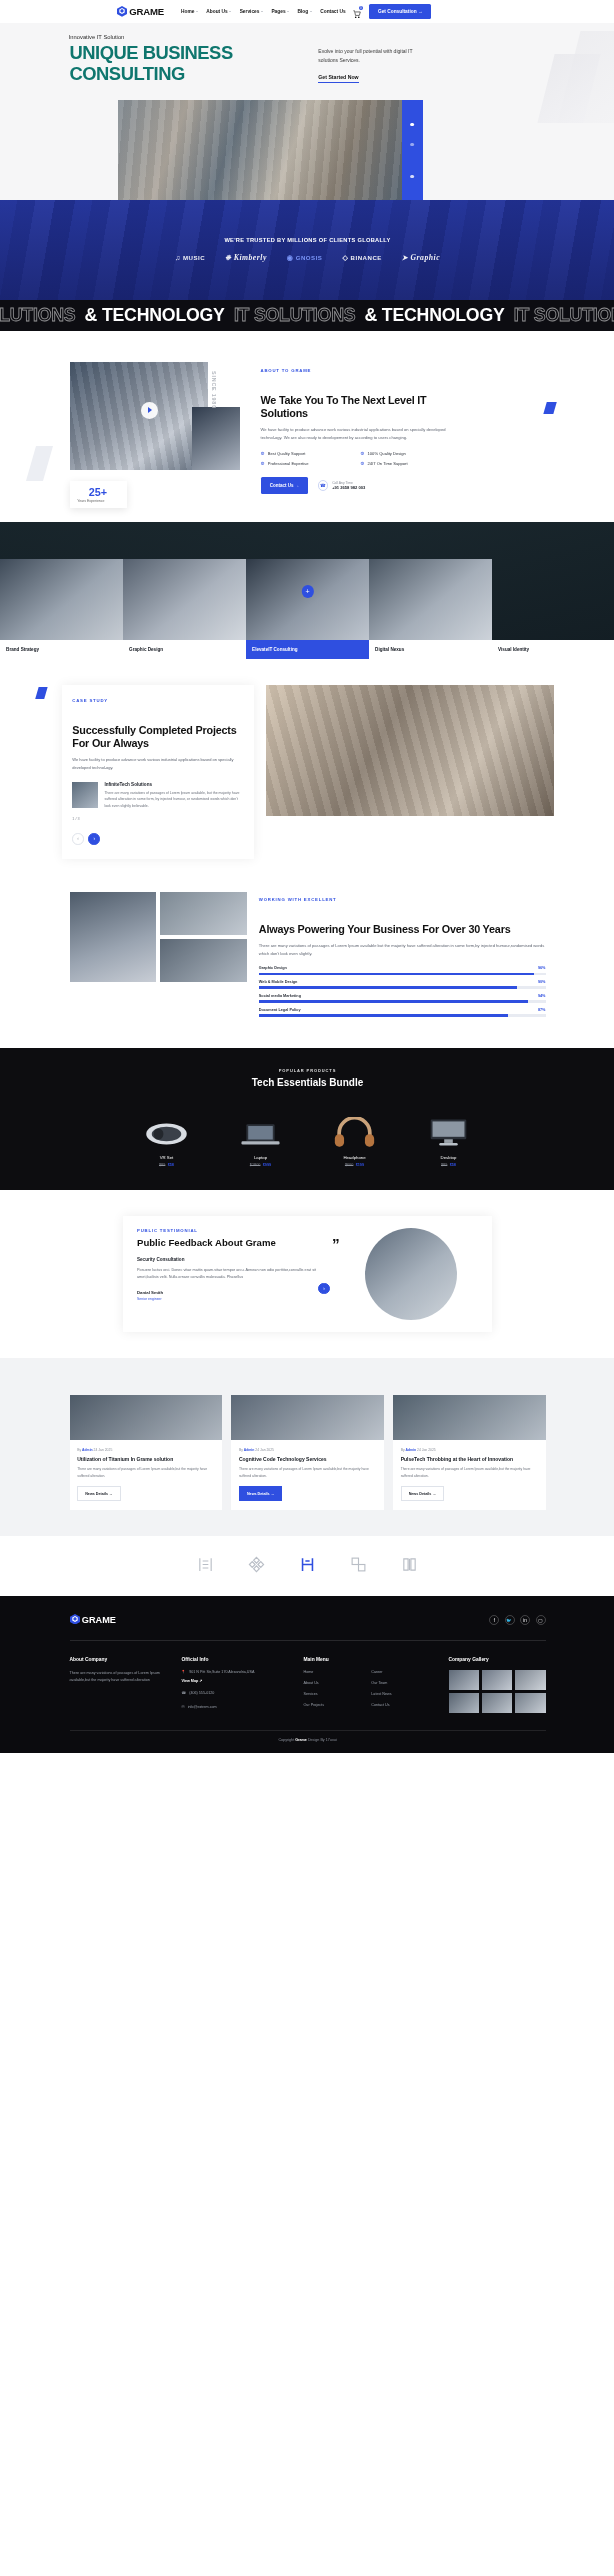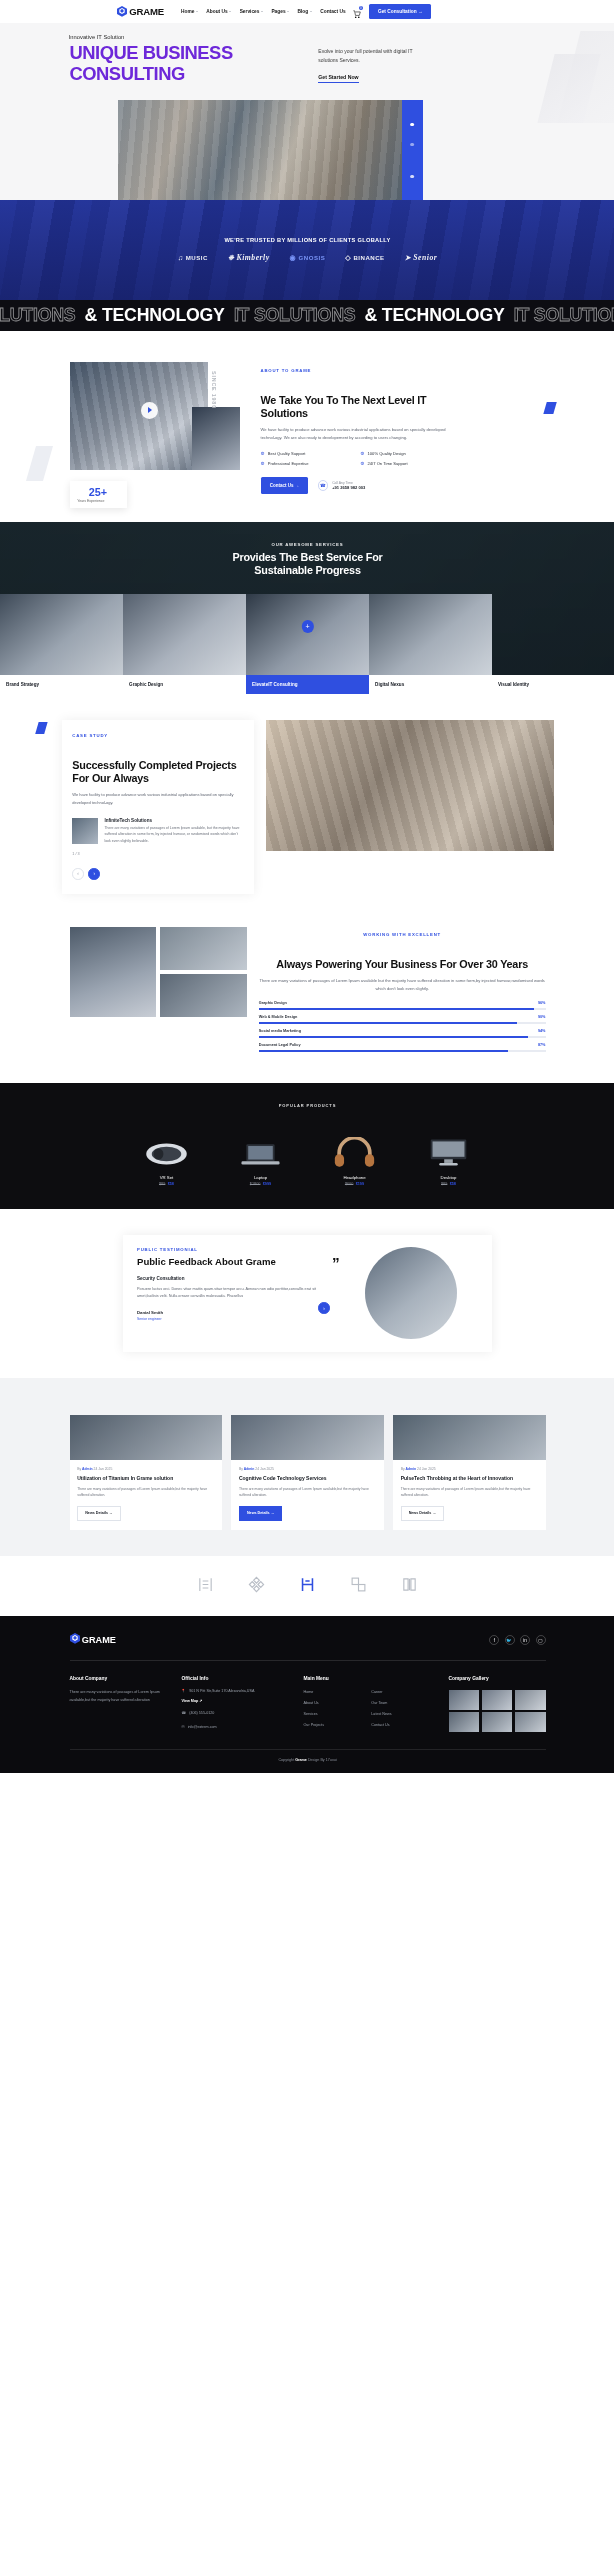--- a/index.html
+++ b/index.html
@@ -30,21 +30,21 @@
     margin-left:8.5px; background:#2f4fe0; color:#fff; font-size:4.8px; font-weight:bold;
     padding:5.4px 8.5px; border-radius:1.5px; cursor:pointer; white-space:nowrap;
   }
 
   
   .hero { background:#f6f6f7; position:relative; padding-top:10.8px; overflow:hidden; }
   .hero-inner { width:476px; margin:0 auto; position:relative; }
   .hero-eyebrow { font-size:5.8px; color:#2b2b2b; margin-left:-0.8px; }
   .hero-row { display:flex; align-items:flex-start; margin-top:3.1px; }
   .hero-title {
-    font-size:18.4px; font-weight:bold; line-height:1.12; letter-spacing:-0.5px; color:#6d28d9;
+    font-size:18.4px; font-weight:bold; line-height:1.12; letter-spacing:-0.5px; color:#0f766e;
     width:238px; text-transform:uppercase;
   }
   .hero-right { padding-top:4.6px; padding-left:10.8px; }
   .hero-sub { font-size:5px; line-height:1.75; color:#3a3a3a; width:100px; }
   .hero-link { margin-top:9.2px; font-size:5.2px; font-weight:bold; color:#111; border-bottom:1.2px solid #2f4fe0; display:inline-block; padding-bottom:1.5px; cursor:pointer; }
   .hero-shape { position:absolute; right:-23px; top:7.7px; width:69px; height:92px; background:linear-gradient(135deg,#ececef,#f3f3f5); transform:skewX(-14deg); opacity:.85; }
   .hero-shape2 { position:absolute; right:23px; top:31px; width:46px; height:69px; background:linear-gradient(135deg,#e8e8ec,#f1f1f4); transform:skewX(-14deg); opacity:.8; }
   .hero-img-wrap { width:476px; margin:15.4px auto 0; display:flex; position:relative; }
   .hero-img {
     width:284px; height:100px; background:
@@ -136,21 +136,21 @@
   .case-mini-t { font-size:4.6px; font-weight:bold; color:#1b1f27; }
   .case-mini-p { font-size:3.5px; line-height:1.85; color:#6b707b; margin-top:2.3px; }
   .case-arrows { display:flex; gap:4.6px; margin-top:12.3px; }
   .arr { width:11.5px;height:11.5px;border-radius:50%;border:0.8px solid #dfe3ea; display:flex;align-items:center;justify-content:center; font-size:4.6px; color:#9aa0aa; cursor:pointer;}
   .arr.on { background:#2f4fe0; border-color:#2f4fe0; color:#fff; }
   .case-photo { flex:1; height:131px; background:linear-gradient(120deg,#d6c7b4,#8b7f72 40%,#c9bdae 70%,#6f6357); position:relative;}
   .case-photo::after{content:"";position:absolute;inset:0;background:repeating-linear-gradient(75deg,rgba(255,255,255,.07) 0 7px,rgba(0,0,0,.06) 7px 14.6px);}
 
   
   .skills { background:#fff; padding:7.7px 0 31px; }
-  .skills-inner { width:476px; margin:0 auto; display:flex; gap:12.3px;text-align:center; }
+  .skills-inner { width:476px; margin:0 auto; display:flex; gap:12.3px; }
   .skills-imgs { width:177px; display:grid; grid-template-columns:1fr 1fr; grid-template-rows:43px 43px; gap:3.8px; }
   .simg { background:linear-gradient(135deg,#6b7684,#b9c0c9); }
   .simg.a { grid-row:1/3; background:linear-gradient(160deg,#4d5a69,#9aa4b1 60%,#c8cdd5);}
   .skills-right { flex:1; padding-top:4.6px; }
   .bar-row { margin-top:5.4px; }
   .bar-top { display:flex; justify-content:space-between; font-size:3.8px; color:#2c313a; font-weight:bold; }
   .bar-top .pct { color:#2f4fe0; }
   .bar-bg { height:2.3px; background:#e8ebf2; margin-top:2.3px; position:relative; }
   .bar-fill { height:2.3px; background:#2f4fe0; }
 
@@ -314,21 +314,21 @@
       <div class="trust-logo gnosis">
           <span class="sym">◉</span>
           <span>GNOSIS</span>
         </div>
       <div class="trust-logo">
           <span class="sym">◇</span>
           <span>BINANCE</span>
         </div>
       <div class="trust-logo span">
           <span class="sym">➤</span>
-          <span>Senior</span>
+          <span>Graphic</span>
         </div>
     </div>
   </div>
 
   <div class="marquee">
     <div class="marquee-track">
       <span class="mq outline">IT SOLUTIONS</span>
       <span class="mq solid">&amp; TECHNOLOGY</span>
       <span class="mq outline">IT SOLUTIONS</span>
       <span class="mq solid">&amp; TECHNOLOGY</span>
@@ -383,24 +383,20 @@
               <div class="call-num">+91 2658 982 003</div>
             </div>
           </div>
         </div>
       </div>
     </div>
     <div class="deco-sq" style="right:60px;top:71px;width:10px;height:12.3px"></div>
   </div>
 
   <div class="services">
-    <div class="services-head">
-      <div class="eyebrow light">OUR AWESOME SERVICES</div>
-      <div class="h2 light" style="width:200px;margin:3.8px auto 0">Provides The Best Service For Sustainable Progress</div>
-    </div>
     <div class="svc-row">
       <div class="svc">
         <div class="svc-img" style="background:linear-gradient(140deg,#3e4a58,#9aa4b0 55%,#c6ccd3)"></div>
         <div class="svc-cap">Brand Strategy</div>
       </div>
       <div class="svc">
         <div class="svc-img" style="background:linear-gradient(140deg,#55606e,#aab2bd 55%,#d3d8de)"></div>
         <div class="svc-cap">Graphic Design</div>
       </div>
       <div class="svc active">
@@ -492,20 +488,21 @@
                 <div class="bar-fill" style="width:87%"></div>
               </div>
           </div>
         </div>
       </div>
     </div>
   </div>
 
   <div class="products">
     <div class="prod-eyebrow">POPULAR PRODUCTS</div>
+    <div class="prod-h2">Tech Essentials Bundle</div>
     <div class="prod-row">
       <div class="prod">
         <div class="prod-img">
           <svg width="43" height="28" viewBox="0 0 70 44">
               <ellipse cx="35" cy="22" rx="33" ry="17" fill="#d8dce2"></ellipse>
               <ellipse cx="35" cy="22" rx="24" ry="12" fill="#3a4049"></ellipse>
               <ellipse cx="22" cy="22" rx="8" ry="9" fill="#23272d"></ellipse>
             </svg>
         </div>
         <div class="prod-name">VR Set</div>

